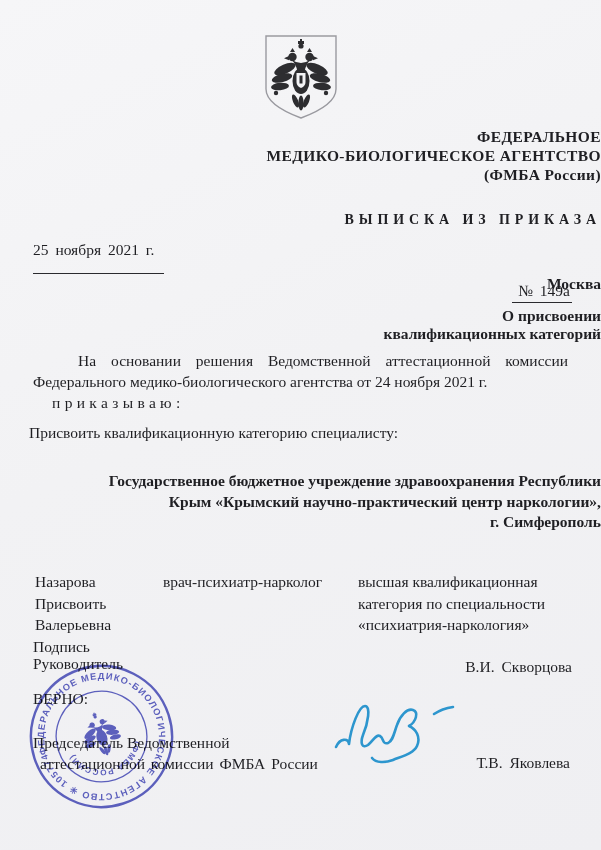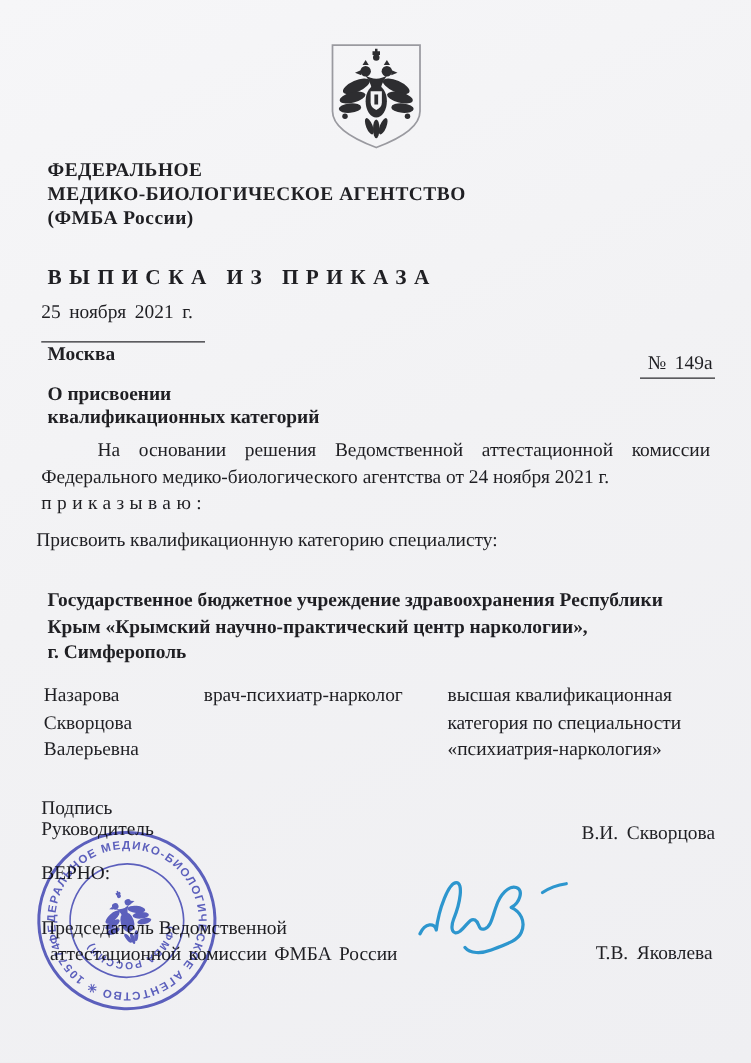--- a/index.html
+++ b/index.html
@@ -8,43 +8,43 @@
     font-family:"Liberation Serif","DejaVu Serif",serif;
     background:#e9e9ec;
   }
   .page{
     position:relative;width:601px;height:850px;overflow:hidden;
     background:linear-gradient(155deg,#f6f6f8 0%,#f2f2f4 45%,#efeff2 100%);
     color:#1f1f23;
     font-size:15.5px;
   }
   .abs{position:absolute;}
-  .center{left:0;right:0;text-align:left;padding-left:38px;}
+  .center{left:0;right:0;text-align:right;padding-left:38px;}
   .bold{font-weight:bold;}
 
   
   .emblem{left:262px;top:33px;width:78px;height:88px;}
   .org-header{top:127px;line-height:19px;font-size:15.5px;letter-spacing:.4px;}
 
   
-  .doc-title{top:212px;letter-spacing:.35em;font-size:17px;}
+  .doc-title{top:212px;letter-spacing:.35em;font-size:14px;}
   .meta-date{left:33px;top:241px;border-bottom:1px solid #2a2a2e;padding:0 10px 14px 0;word-spacing:3px;}
   .meta-number{right:29px;top:241px;border-bottom:1px solid #2a2a2e;padding:0 2px 2px 6px;word-spacing:3px;margin-top:41px;}
   .city{top:275px;}
   .subject{top:307px;line-height:17.5px;}
 
   
   .para{left:33px;top:350px;width:535px;line-height:21px;}
   .para-l1{text-indent:45px;text-align:justify;text-align-last:justify;}
-  .para-l3{letter-spacing:.28em;margin-top:0;}
+  .para-l3{letter-spacing:.28em;margin-top:0;margin-left:19px;}
   .assign{left:29px;top:424px;width:535px;}
   .org-block{top:471px;line-height:20.5px;font-size:15.5px;}
 
   
-  .col{top:546px;line-height:21.5px;}
+  .col{top:571px;line-height:21.5px;}
   .col-name{left:35px;width:125px;}
   .col-pos{left:163px;width:190px;}
   .col-cat{left:358px;width:215px;}
 
   
   .sig-label{left:33px;top:638px;}
   .head-label{left:33px;top:655px;}
   .head-name{right:29px;top:658px;word-spacing:3px;}
   .verno{left:33px;top:690px;text-align:center;}
   .chair-l1{left:33px;top:734px;}
@@ -123,21 +123,21 @@
   <div class="abs assign">Присвоить квалификационную категорию специалисту:</div>
 
   <div class="abs center org-block bold">
     <div>Государственное бюджетное учреждение здравоохранения Республики</div>
     <div>Крым «Крымский научно-практический центр наркологии»,</div>
     <div>г. Симферополь</div>
   </div>
 
   <div class="abs col col-name">
     <div>Назарова</div>
-    <div>Скворцова</div>
+    <div>Присвоить</div>
     <div>Валерьевна</div>
   </div>
   <div class="abs col col-pos">врач-психиатр-нарколог</div>
   <div class="abs col col-cat">
     <div>высшая квалификационная</div>
     <div>категория по специальности</div>
     <div>«психиатрия-наркология»</div>
   </div>
 
   <div class="abs sig-label">Подпись</div>

